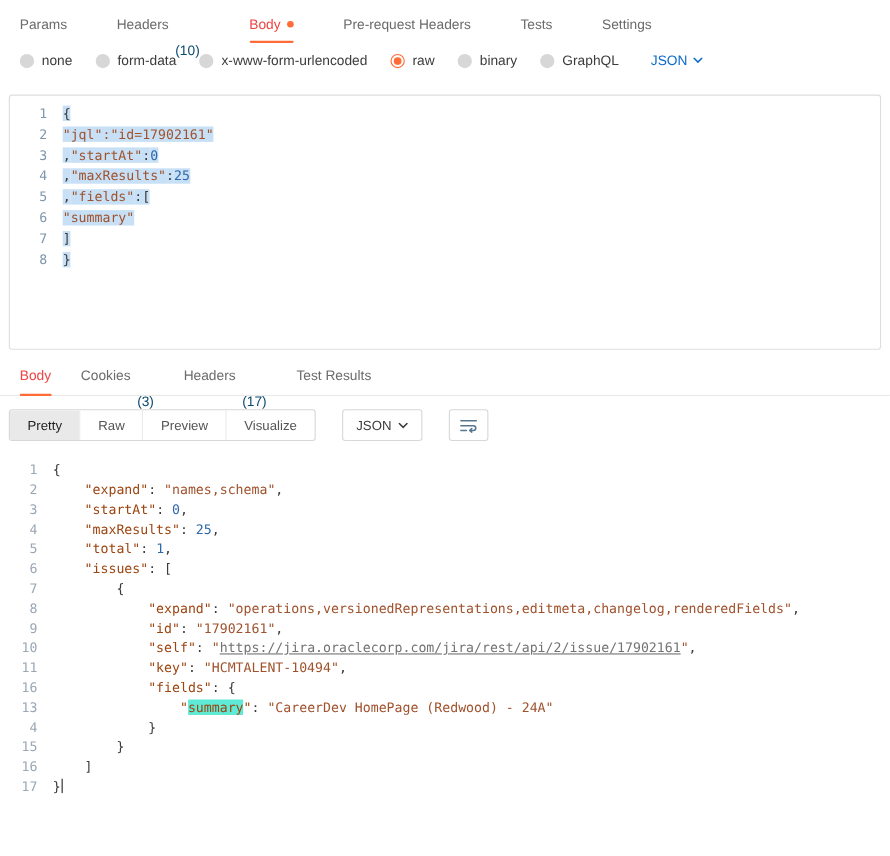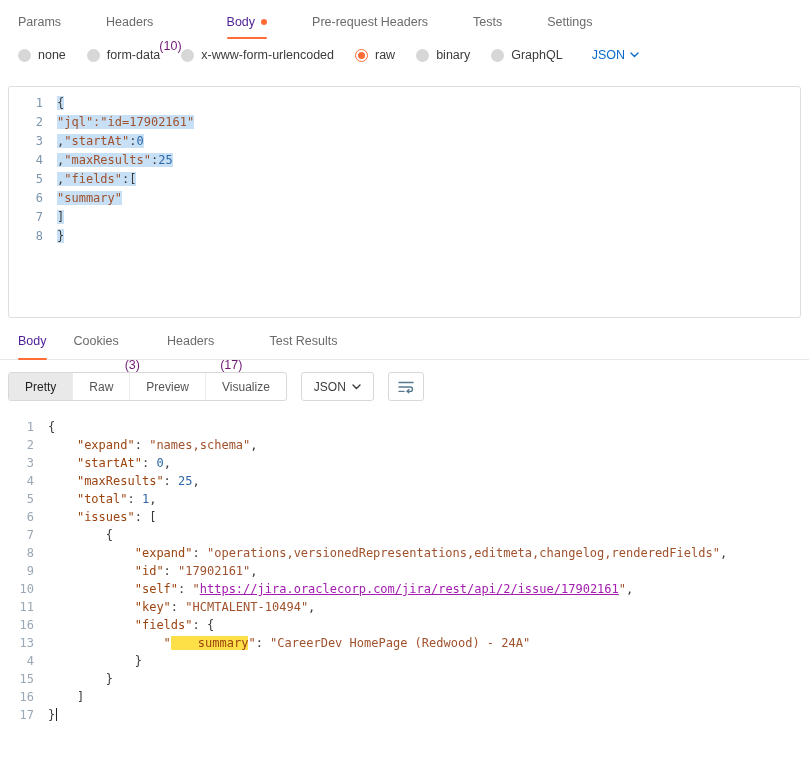--- a/index.html
+++ b/index.html
@@ -8,26 +8,26 @@
     background: #ffffff;
     font-family: "Liberation Sans", sans-serif;
     color: #282828;
     overflow: hidden;
     font-size: 12.5px;
   }
 
   
   .req-tabs { display: flex; align-items: center; gap: 45px; height: 44px; padding: 0 18px; color: #6b6b6b; }
   .tab { position: relative; height: 100%; display: flex; align-items: center; gap: 6px; cursor: pointer; white-space: nowrap; }
-  .tab.active { color: #4c1d95; }
+  .tab.active { color: #ef4444; }
   .tab.active::after { content: ""; position: absolute; left: 0; right: 0; bottom: 5px; height: 2px; background: #ff6c37; border-radius: 1px; }
   .dot { width: 6px; height: 6px; border-radius: 50%; flex: 0 0 auto; }
   .dot.green { background: #28a745; }
   .dot.orange { background: #ff6c37; }
-  .count { color: #701a75; margin-top: 48px; }
+  .count { color: #0c4a6e; margin-top: 48px; }
 
   
   .body-type-row { display: flex; align-items: flex-start; gap: 21px; padding: 4px 18px 14px; color: #3c3c3c; }
   .radio { display: flex; align-items: center; gap: 7px; cursor: pointer; }
   .radio-circle { width: 13px; height: 13px; border-radius: 50%; background: #d7d7d7; flex: 0 0 auto; }
   .radio.selected .radio-circle { background: #fff; border: 1px solid #ff6c37; }
   .radio-inner { display: none; }
   .radio.selected .radio-inner { display: block; width: 7px; height: 7px; border-radius: 50%; background: #ff6c37; margin: 2px; }
   .lang-select { display: flex; align-items: center; gap: 5px; color: #0b6bcb; margin-left: 8px; cursor: pointer; }
 
@@ -44,29 +44,29 @@
     background: #fff;
   }
   .code-line { display: flex; height: 19px; line-height: 19px; white-space: pre; }
   .gutter { flex: 0 0 48px; text-align: right; padding-right: 14px; color: #7d96ad; user-select: none; }
   .code-text { white-space: pre; }
   .pun { color: #3a3a3a; }
   .str { color: #a0522d; }
   .key { color: #9c4511; }
   .num { color: #2e68aa; }
   .ws  { color: #3a3a3a; }
-  .link { color: #a21caf; text-decoration: underline; cursor: pointer; }
-  .hl { background: #fde047; border-radius: 1px; padding-left: 27px; }
+  .link { color: #737373; text-decoration: underline; cursor: pointer; }
+  .hl { background: #5eead4; border-radius: 1px; }
   .sel { background: #c7e0f5; }
   .cursor { display: inline-block; width: 1px; height: 13px; background: #222; vertical-align: -2px; margin-left: 1px; }
 
   
   .resp-tabs { display: flex; align-items: center; gap: 27px; height: 37px; padding: 0 18px; margin-top: 5px; border-bottom: 1px solid #e8e8e8; color: #6b6b6b; }
   .resp-tabs .tab.active::after { bottom: -1px; }
-  .resp-toolbar { display: flex; align-items: center; gap: 14px; padding: 12px 8px 10px; }
+  .resp-toolbar { display: flex; align-items: center; gap: 24px; padding: 12px 8px 10px; }
   .segmented { display: flex; align-items: stretch; border: 1px solid #d8d8d8; border-radius: 3px; overflow: hidden; height: 29px; font-size: 12px; color: #555; background: #fff; }
   .seg { padding: 0 16px; display: flex; align-items: center; cursor: pointer; }
   .seg + .seg { border-left: 1px solid #ececec; }
   .seg.active { background: #e9e9e9; color: #1f1f1f; }
   .dropdown { border: 1px solid #d8d8d8; border-radius: 3px; height: 29px; padding: 0 12px; display: flex; align-items: center; gap: 6px; font-size: 12px; color: #3c3c3c; cursor: pointer; }
   .icon-btn { border: 1px solid #d8d8d8; border-radius: 3px; height: 29px; width: 36px; display: flex; align-items: center; justify-content: center; cursor: pointer; background: #fff; }
 
   .resp-editor { padding-top: 7px; font-family: "DejaVu Sans Mono", monospace; font-size: 12px; }
   .resp-editor .code-line { height: 18px; line-height: 18px; }
   .resp-editor .gutter { color: #9aa7b5; }

